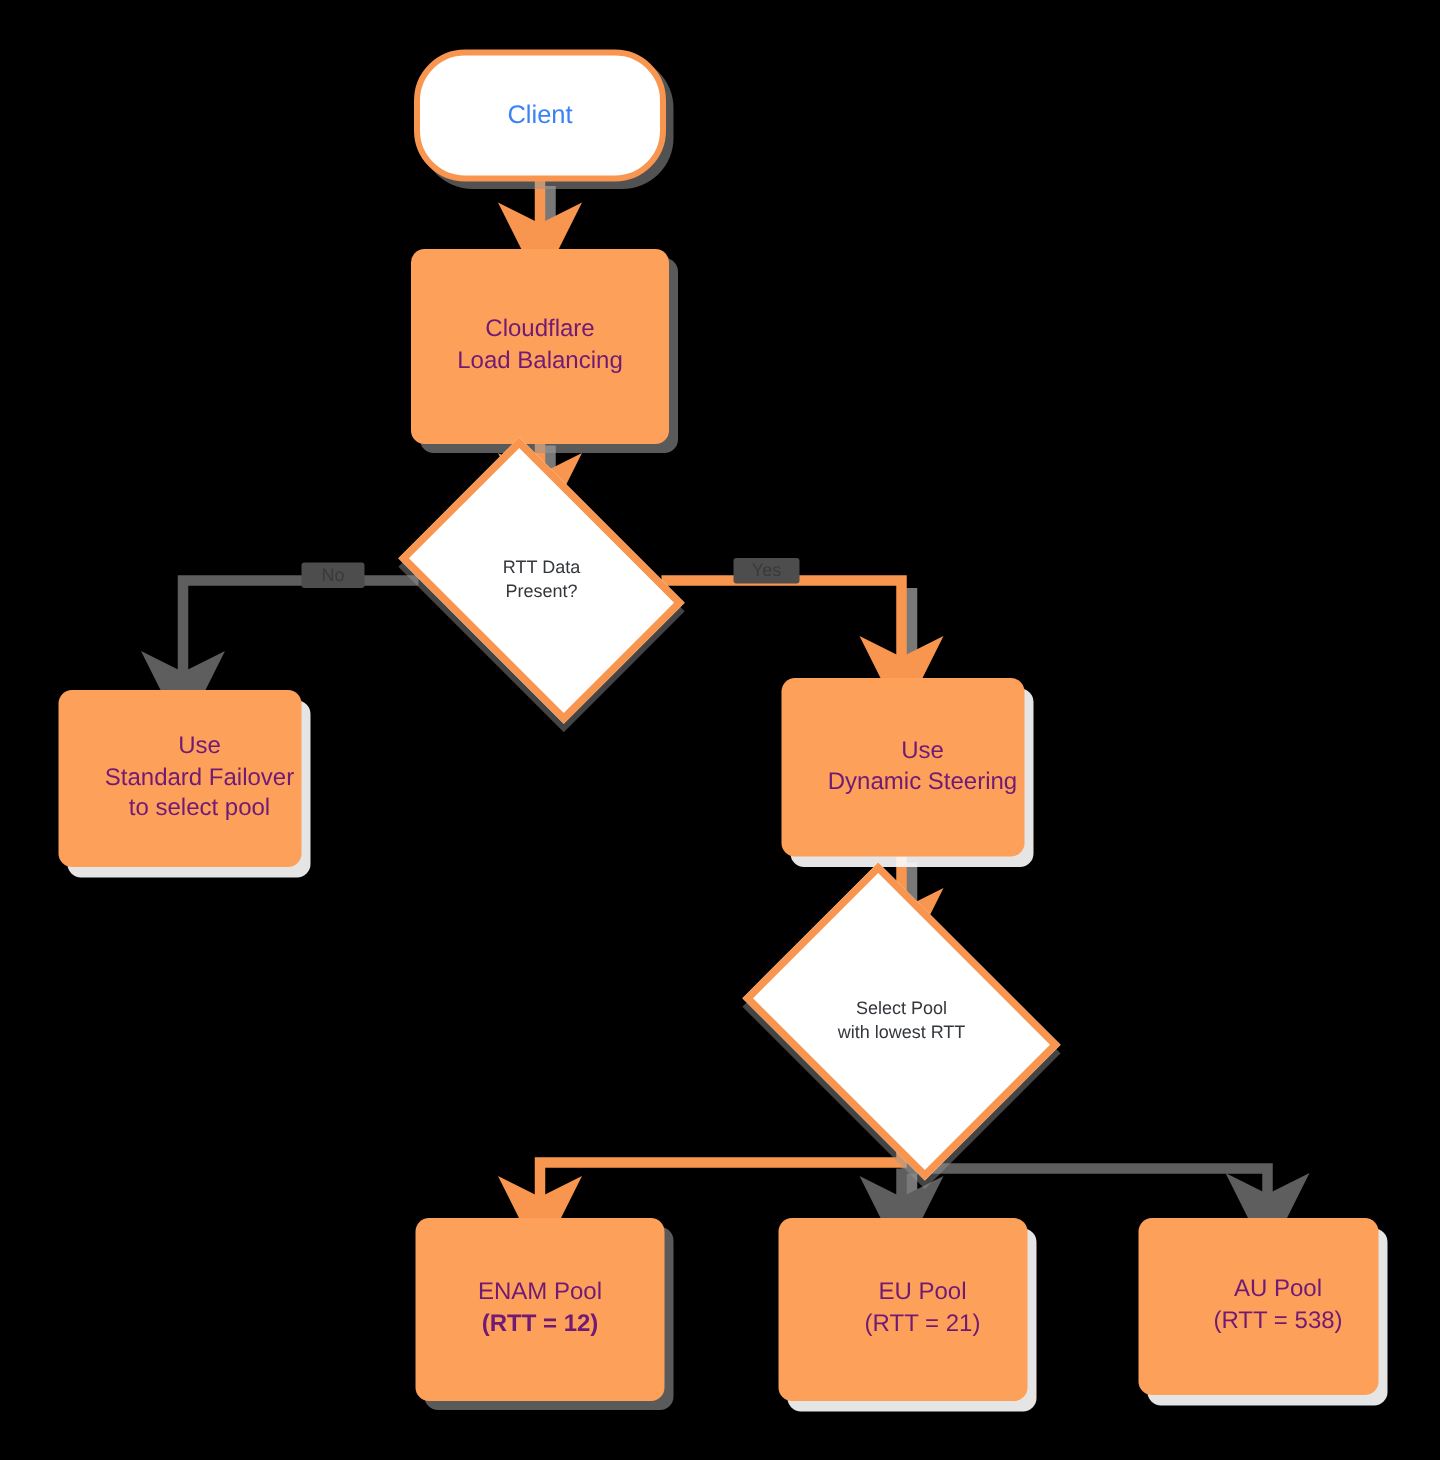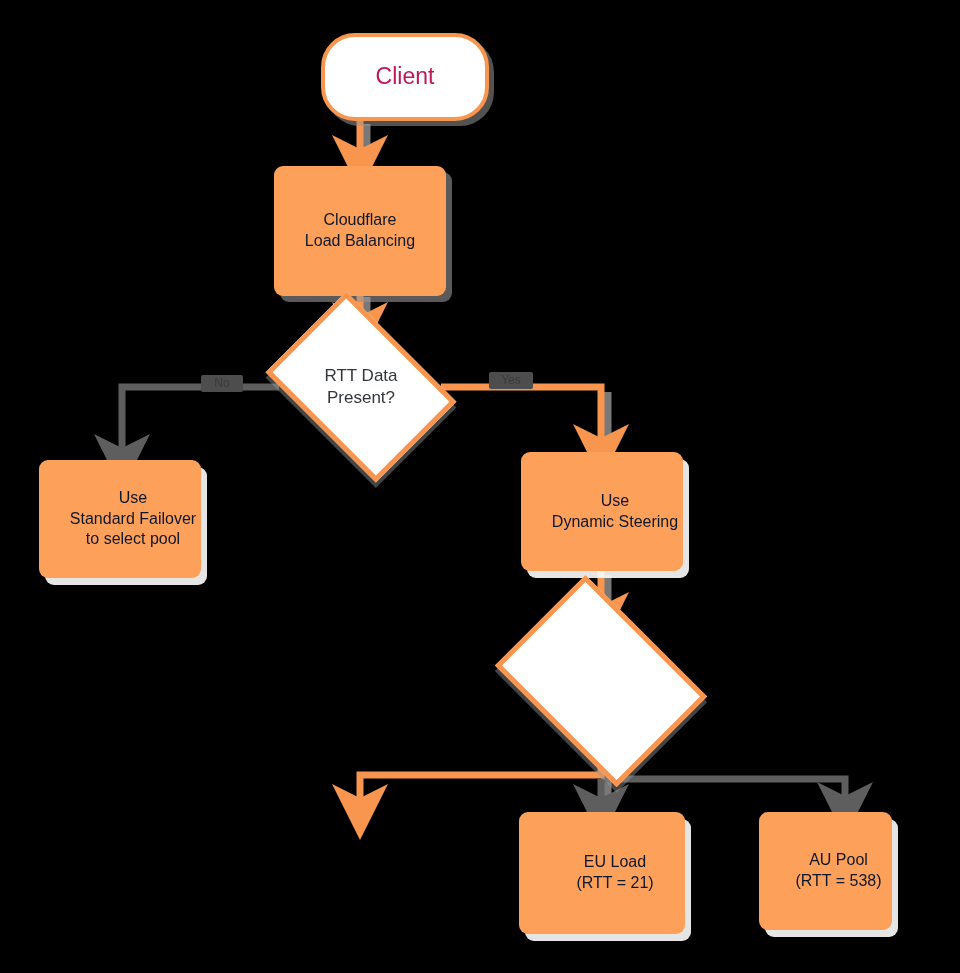--- a/index.html
+++ b/index.html
@@ -34,31 +34,30 @@
     justify-content: center;
     text-align: center;
     line-height: 1.30;
     white-space: pre-line;
   }
   
   .n-terminator {
     background: #ffffff;
     border: 4px solid #f8954f;
     border-radius: 34px;
-    color: #be185d;
-    font-size: 23px;
+    color: #3b82f6;
+    font-size: 17px;
     box-shadow: 5px 5px 0 0 rgba(150,150,150,0.55);
-    margin-left: 45px;
   }
   
   .n-process {
     background: #fca05a;
     border: none;
     border-radius: 9px;
-    color: #0f172a;
+    color: #701a75;
     font-size: 16px;
   }
   .n-process.shadow-gray {
     box-shadow: 6px 6px 0 0 rgba(150,150,150,0.60);
   }
   .n-process.shadow-white {
     box-shadow: 6px 7px 0 0 rgba(248,248,248,0.92);
     padding-left: 26px;
   }
   .n-process .txt { position: relative; z-index: 2; }
@@ -73,21 +72,21 @@
     background: #ffffff;
     border: 5px solid #f8954f;
     box-sizing: border-box;
     transform: rotate(45deg);
     box-shadow: 4px 4px 0 0 rgba(150,150,150,0.45);
   }
   .n-decision .txt {
     position: relative;
     z-index: 3;
     color: #33363b;
-    font-size: 17px;
+    font-size: 12px;
     line-height: 1.30;
     white-space: pre-line;
   }
   .edge-label {
     position: absolute;
     background: #4d4d4d;
     color: #3a3a3a;
     font-size: 12px;
     padding: 2px 5px;
     border-radius: 2px;
@@ -170,26 +169,32 @@
 to select pool</span>
   </div>
 
   <div class="node n-process shadow-white" style="left:521px; top:452px; width:162px; height:119px;">
     <span class="txt">Use
 Dynamic Steering</span>
   </div>
 
   <div class="node n-decision" style="left:515px; top:617px; width:172px; height:128px;">
     <span class="dia-shape"></span>
-  </div>
-
+    <span class="txt">Select Pool
+with lowest RTT</span>
+  </div>
+
+  <div class="node n-process shadow-gray" style="left:277px; top:812px; width:166px; height:122px; flex-direction:column;">
+    <span class="txt">ENAM Pool</span>
+    <span class="txt bold">(RTT = 12)</span>
+  </div>
 
   <div class="node n-process shadow-white" style="left:519px; top:812px; width:166px; height:122px; flex-direction:column;">
-    <span class="txt">EU Load</span>
+    <span class="txt">EU Pool</span>
     <span class="txt">(RTT = 21)</span>
   </div>
 
-  <div class="node n-process shadow-white" style="left:759px; top:812px; width:133px; height:118px; flex-direction:column;">
+  <div class="node n-process shadow-white" style="left:759px; top:812px; width:160px; height:118px; flex-direction:column;">
     <span class="txt">AU Pool</span>
     <span class="txt">(RTT = 538)</span>
   </div>
 
 </div>
 
 </body></html>

